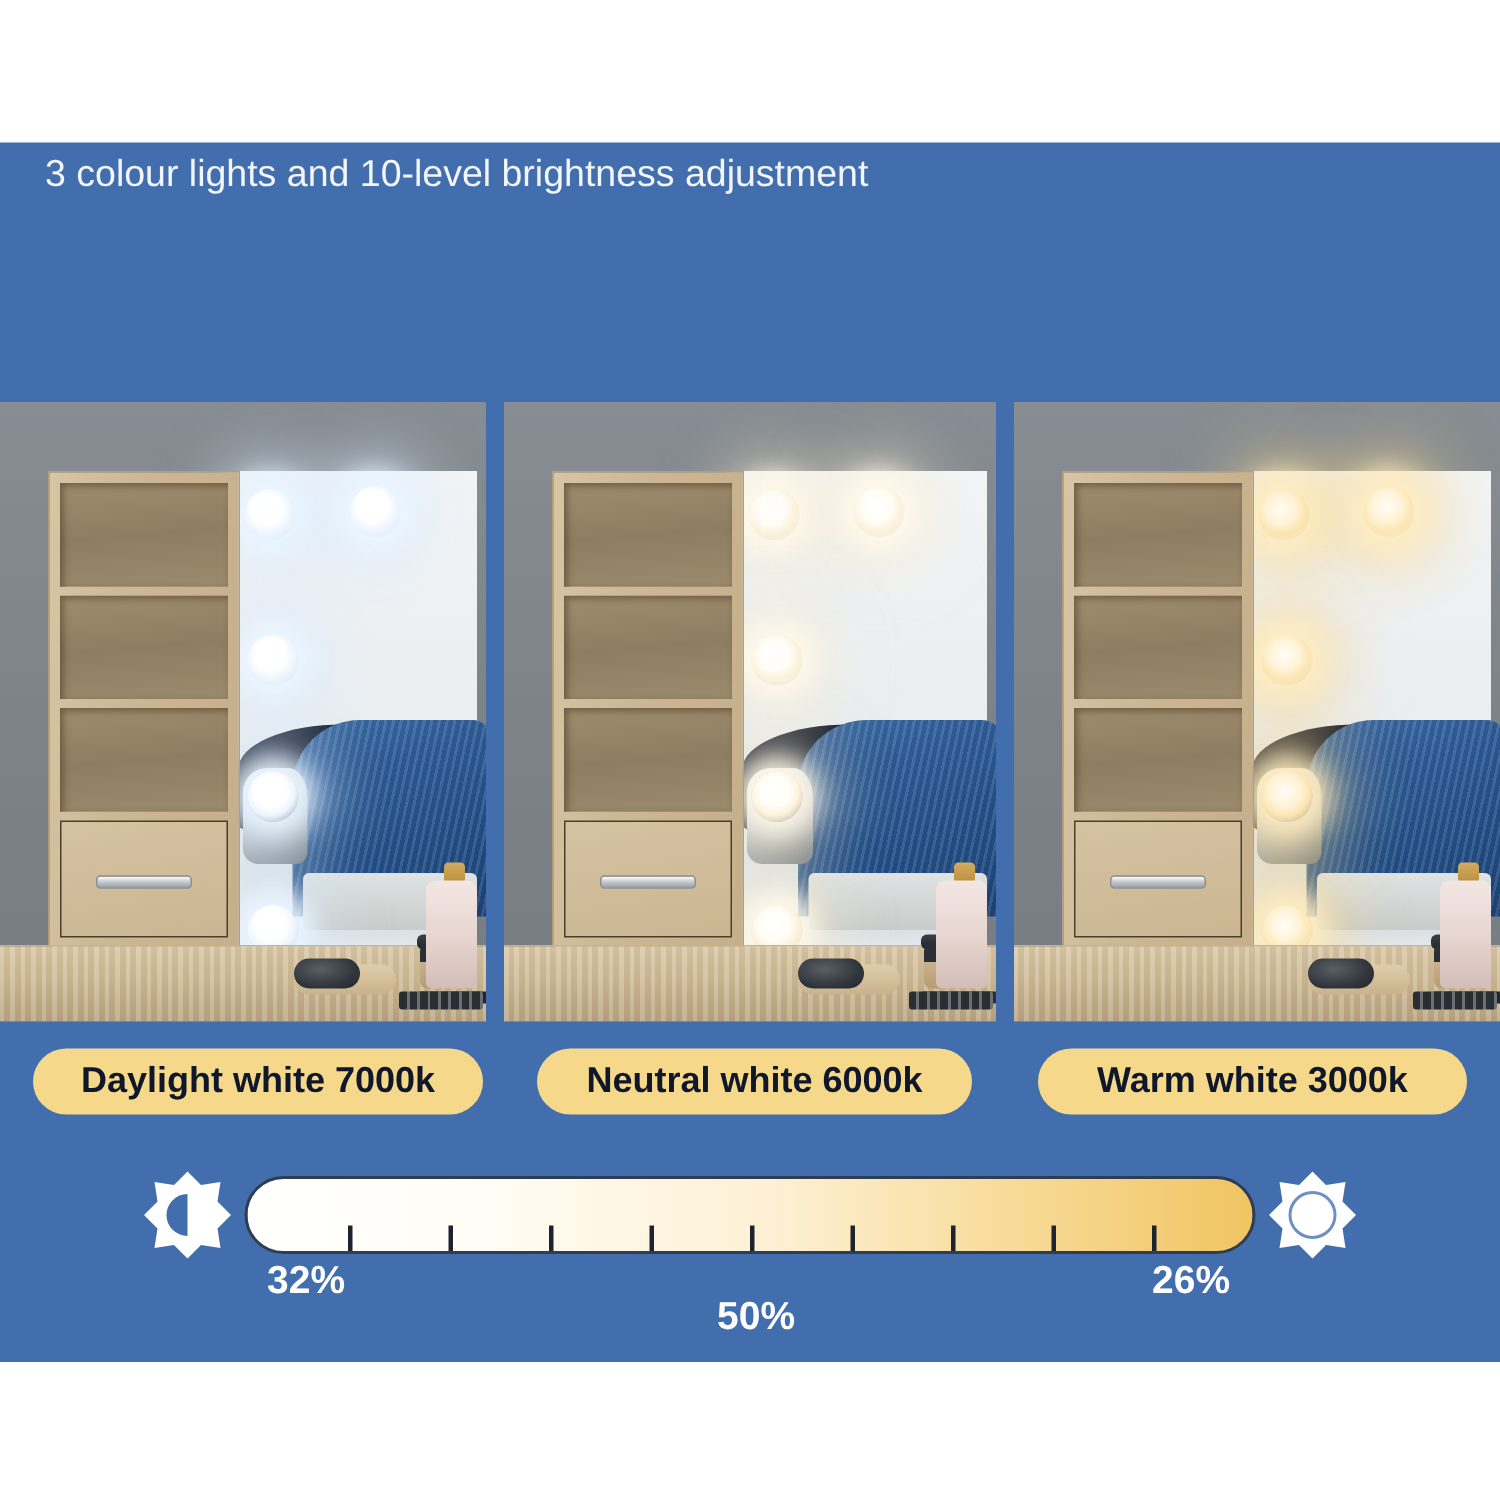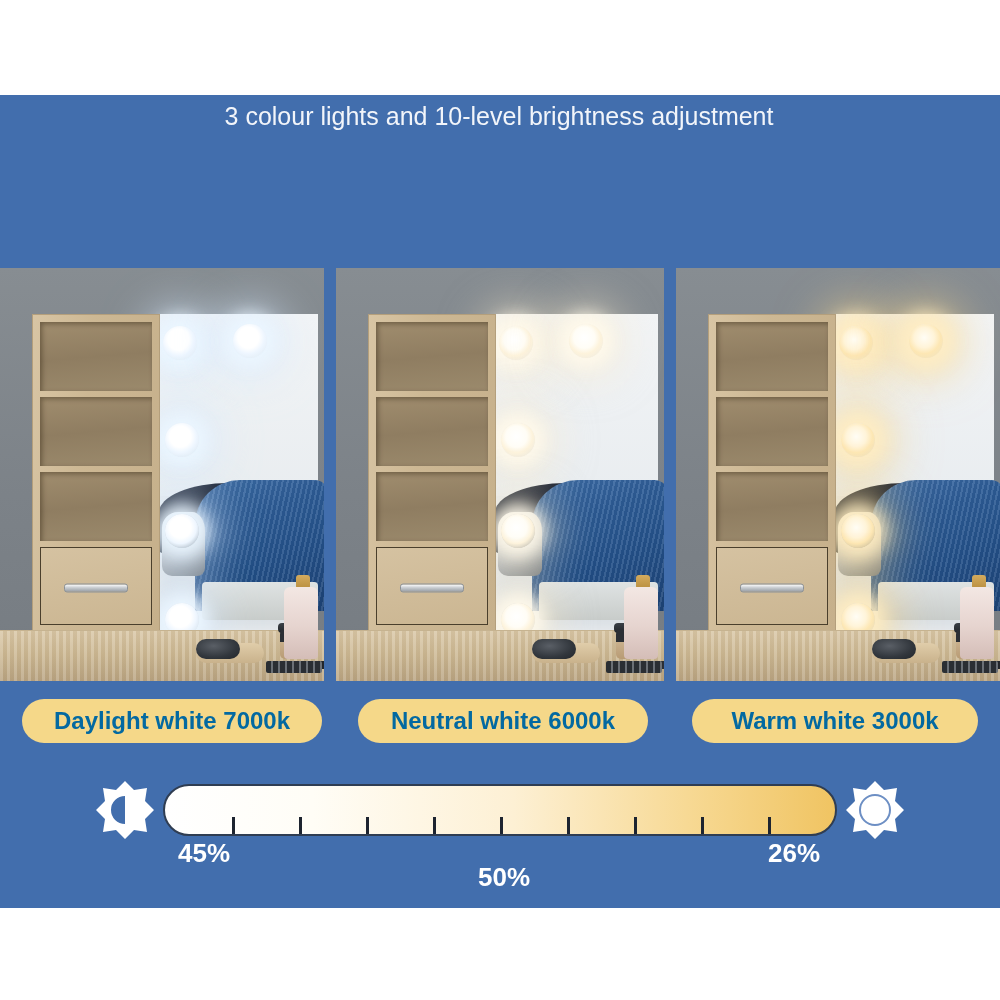--- a/index.html
+++ b/index.html
@@ -7,21 +7,21 @@
   body{width:1000px;height:1000px;overflow:hidden;
        font-family:"Liberation Sans","DejaVu Sans",sans-serif;}
 
   .page{position:relative;width:1000px;height:1000px;background:#ffffff;}
 
   
   .banner{position:absolute;left:0;top:95px;width:1000px;height:813px;
           background:#426ead;}
 
   
-  .heading-block{position:absolute;left:28px;top:30px;width:940px;text-align:center;}
+  .heading-block{position:absolute;left:28px;top:30px;width:940px;}
   .title{font-size:52px;line-height:1.0;font-weight:700;color:#ffffff;
          letter-spacing:-0.5px;margin:0;white-space:nowrap;}
   .subtitle{font-size:25px;line-height:1.0;font-weight:400;color:#f2f5fa;
             margin:22px 0 0 2px;white-space:nowrap;}
 
   
   .strip{position:absolute;left:0;top:268px;width:1000px;height:413px;
          display:flex;gap:12px;}
   .panel{position:relative;width:324px;height:413px;overflow:hidden;
          background:#7e8489;flex:0 0 auto;}
@@ -108,21 +108,21 @@
         border-radius:6px 6px 4px 4px;}
   .bottle-cap{position:absolute;right:14px;bottom:92px;width:14px;height:14px;
         background:linear-gradient(180deg,#d4ab5e 0%,#b98e3e 100%);border-radius:3px;}
   .palette{position:absolute;right:2px;bottom:8px;width:56px;height:12px;
         background:repeating-linear-gradient(90deg,#2a2e33 0 5px,#6b7076 5px 7px);
         border-radius:2px;}
 
   
   .pills{position:absolute;left:0;top:699px;width:1000px;height:44px;}
   .pill{position:absolute;height:44px;border-radius:22px;background:#f5d889;
-        color:#0369a1;font-size:24px;font-weight:700;
+        color:#0f172a;font-size:24px;font-weight:700;
         display:flex;align-items:center;justify-content:center;
         padding:0 22px;box-sizing:border-box;white-space:nowrap;}
   .pill-1{left:22px;width:300px;}
   .pill-2{left:358px;width:290px;}
   .pill-3{left:692px;width:286px;}
 
   
   .slider-row{position:absolute;left:0;top:778px;width:1000px;height:64px;}
   .icon-sun{position:absolute;top:2px;width:60px;height:60px;}
   .icon-sun.left{left:95px;}
@@ -286,18 +286,18 @@
       </div>
     </div>
 
     <svg class="icon-sun right" viewBox="0 0 60 60">
       <path d="M30 1 L39 10 L52 8 L50 21 L59 30 L50 39 L52 52 L39 50 L30 59 L21 50 L8 52 L10 39 L1 30 L10 21 L8 8 L21 10 Z" fill="#ffffff"></path>
       <circle cx="30" cy="30" r="15" fill="#ffffff" stroke="#6d8fc4" stroke-width="2"></circle>
     </svg>
   </div>
 
   <div class="pct-row">
-    <div class="pct pct-10">45%</div>
+    <div class="pct pct-10">32%</div>
     <div class="pct pct-50">50%</div>
     <div class="pct pct-100">26%</div>
   </div>
 
 </div>
 
 </body></html>

